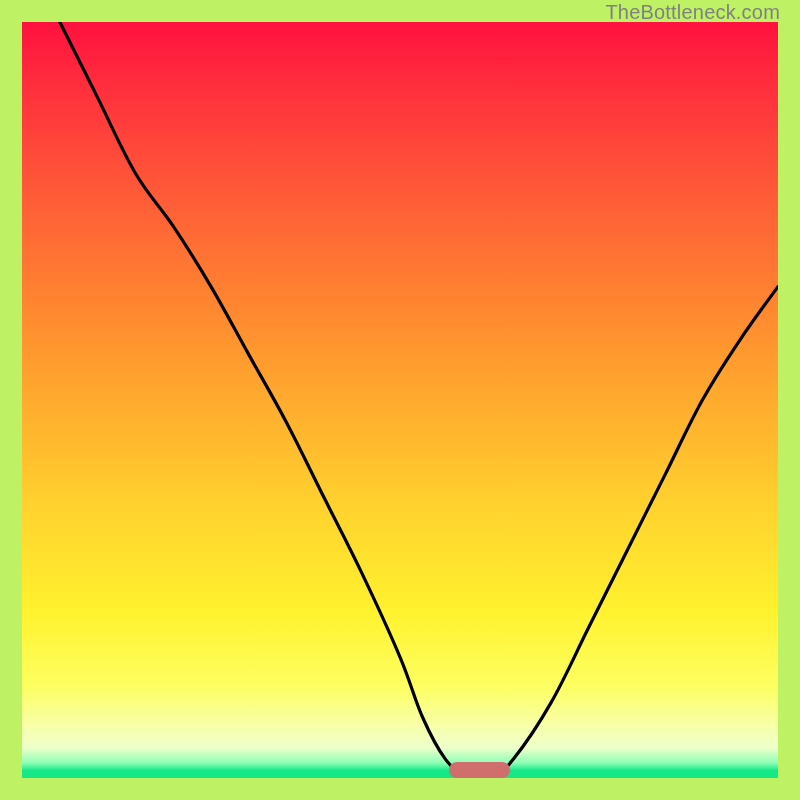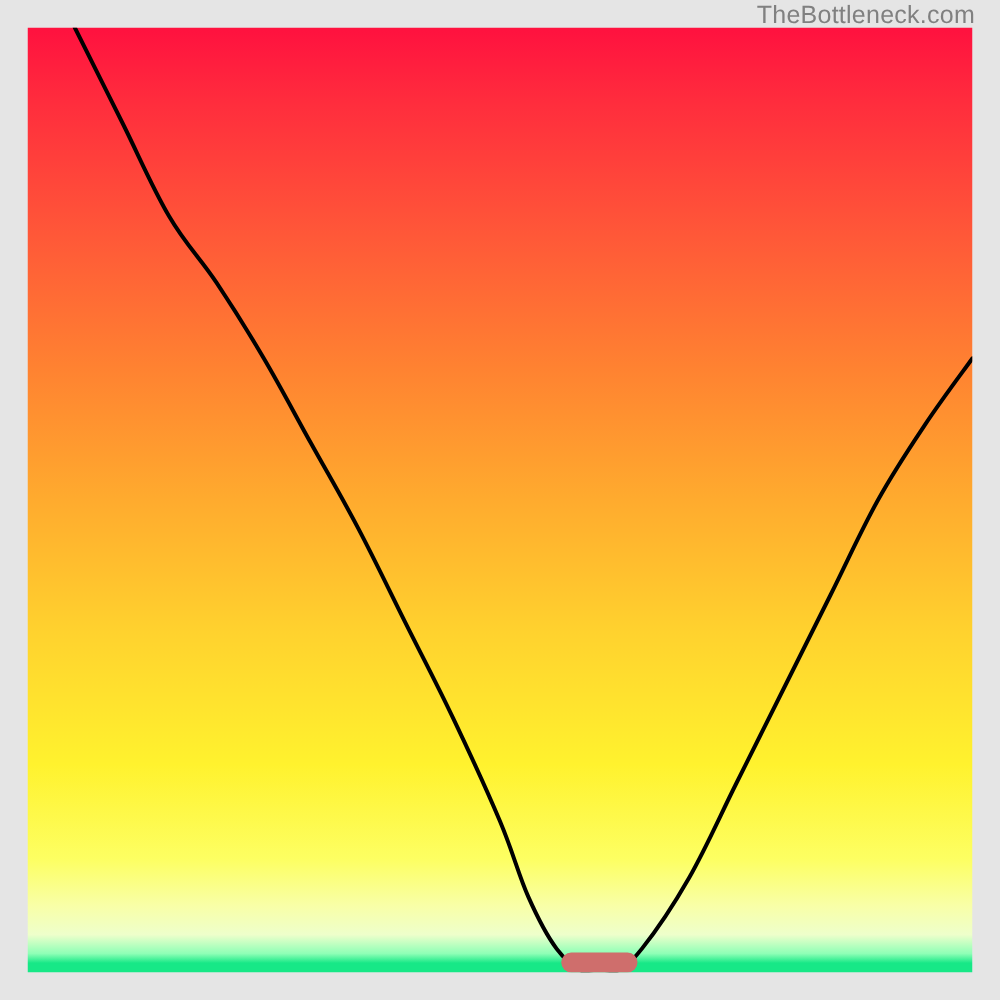--- a/index.html
+++ b/index.html
@@ -7,21 +7,21 @@
     padding: 0;
     width: 800px;
     height: 800px;
     background: #000000;
     overflow: hidden;
   }
   .outer {
     position: relative;
     width: 800px;
     height: 800px;
-    background: #e5e5e5;
+    background: #bef264;
   }
   .plot {
     position: absolute;
     left: 22px;
     top: 22px;
     width: 756px;
     height: 756px;
     overflow: hidden;
   }
   .gradient {

